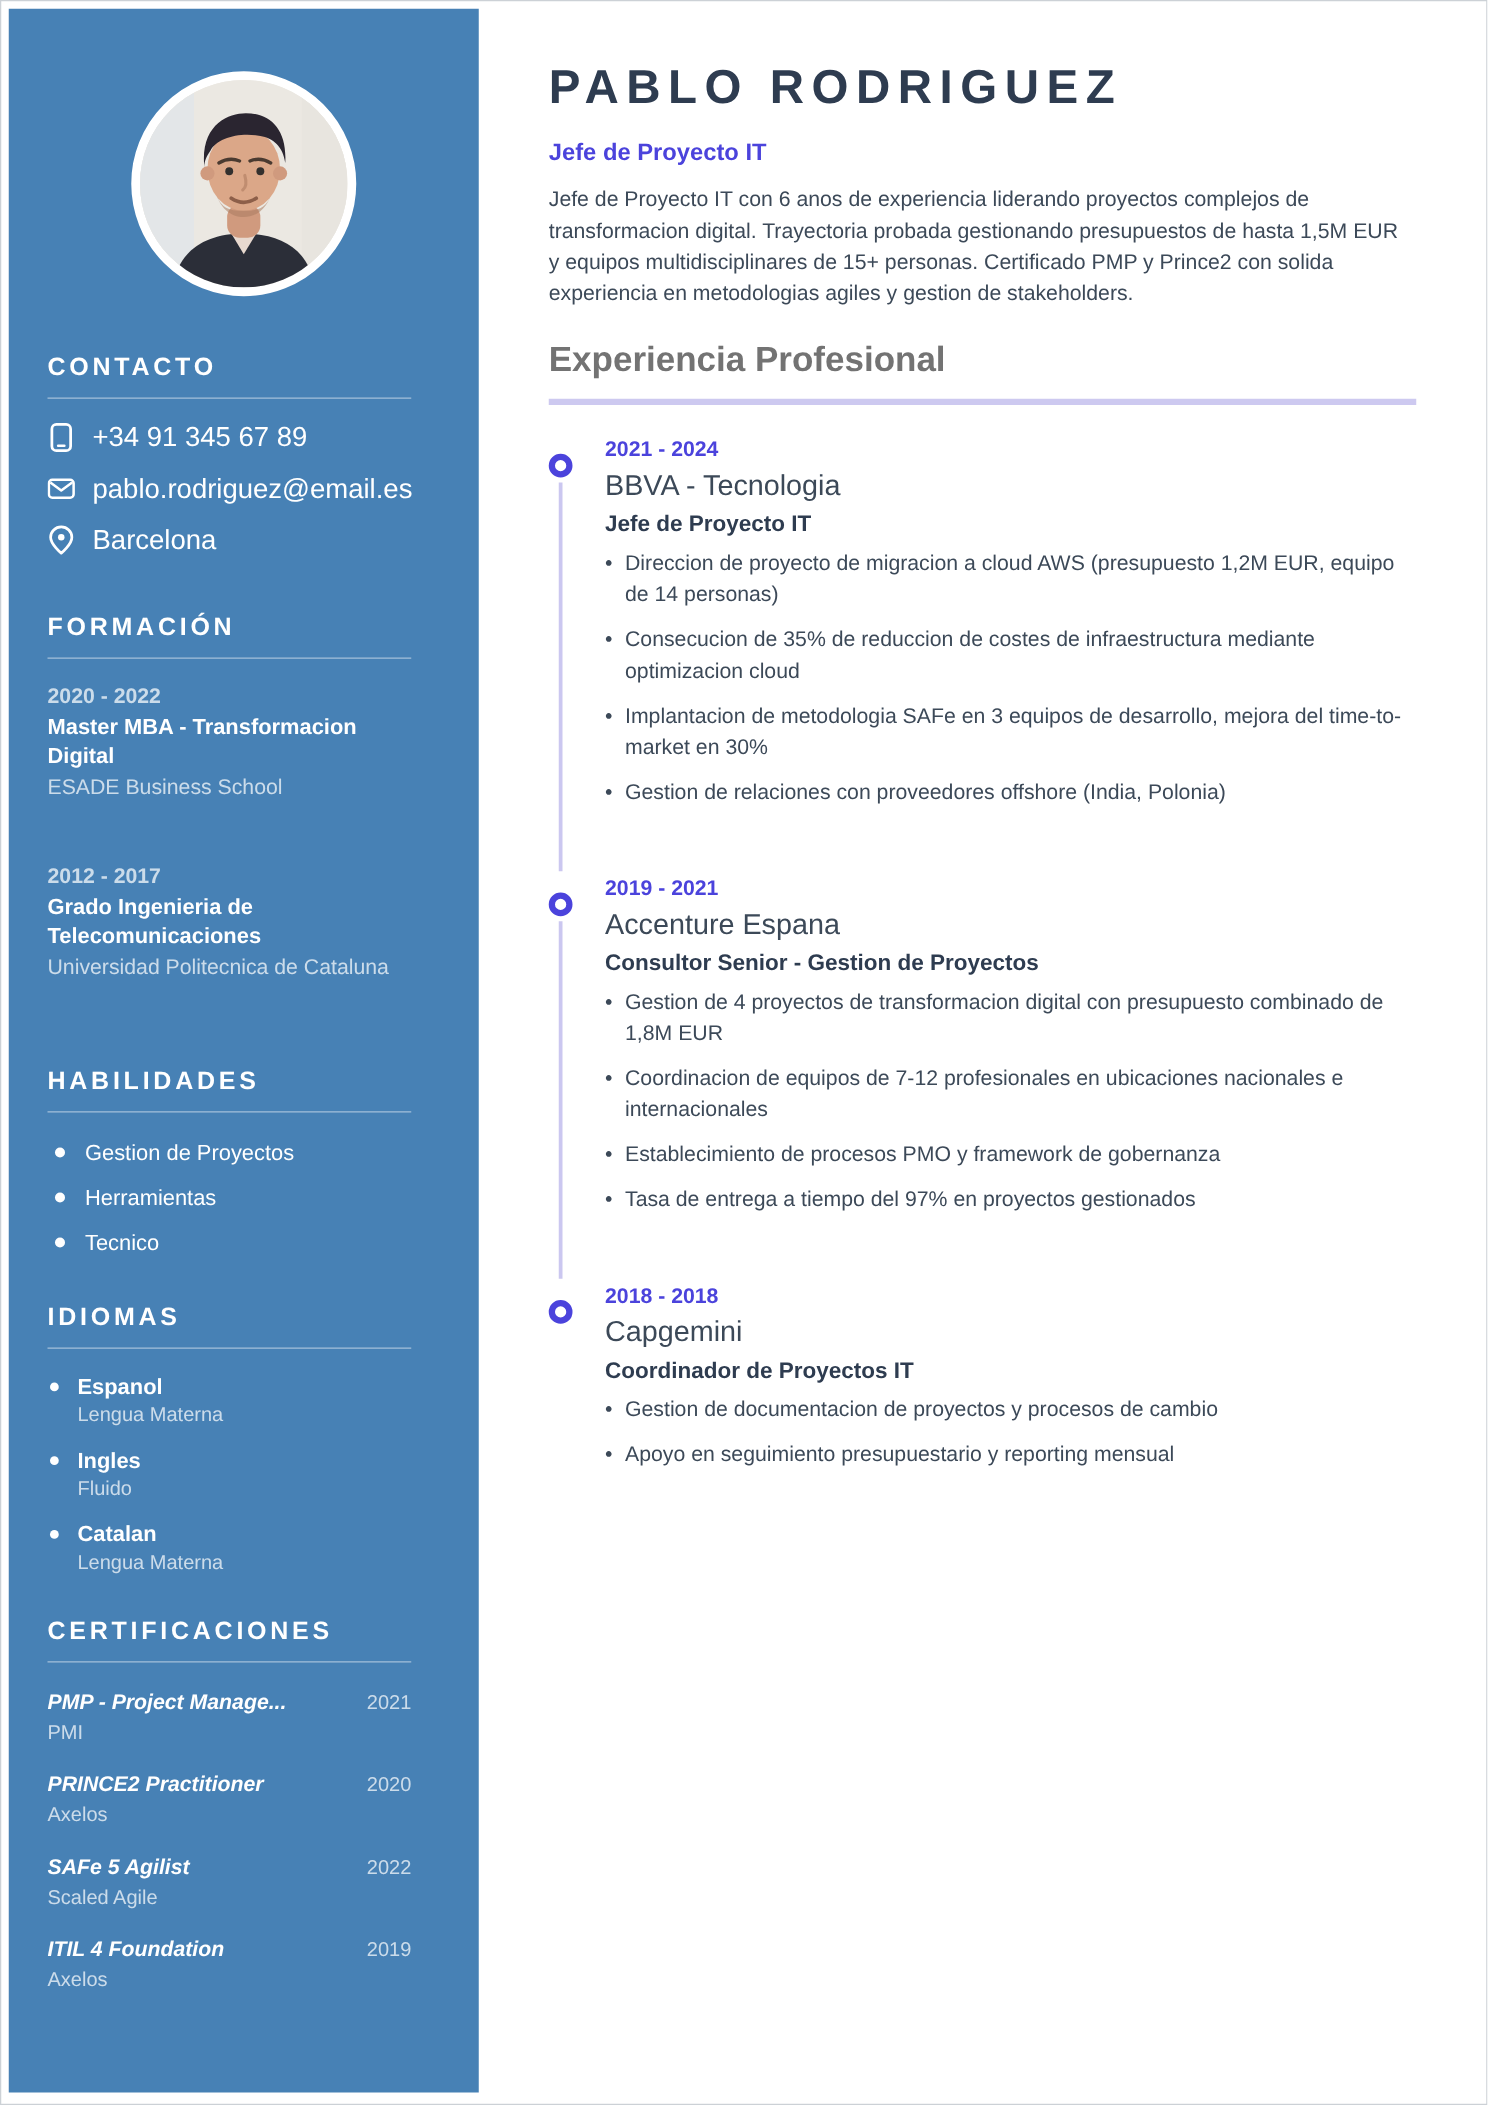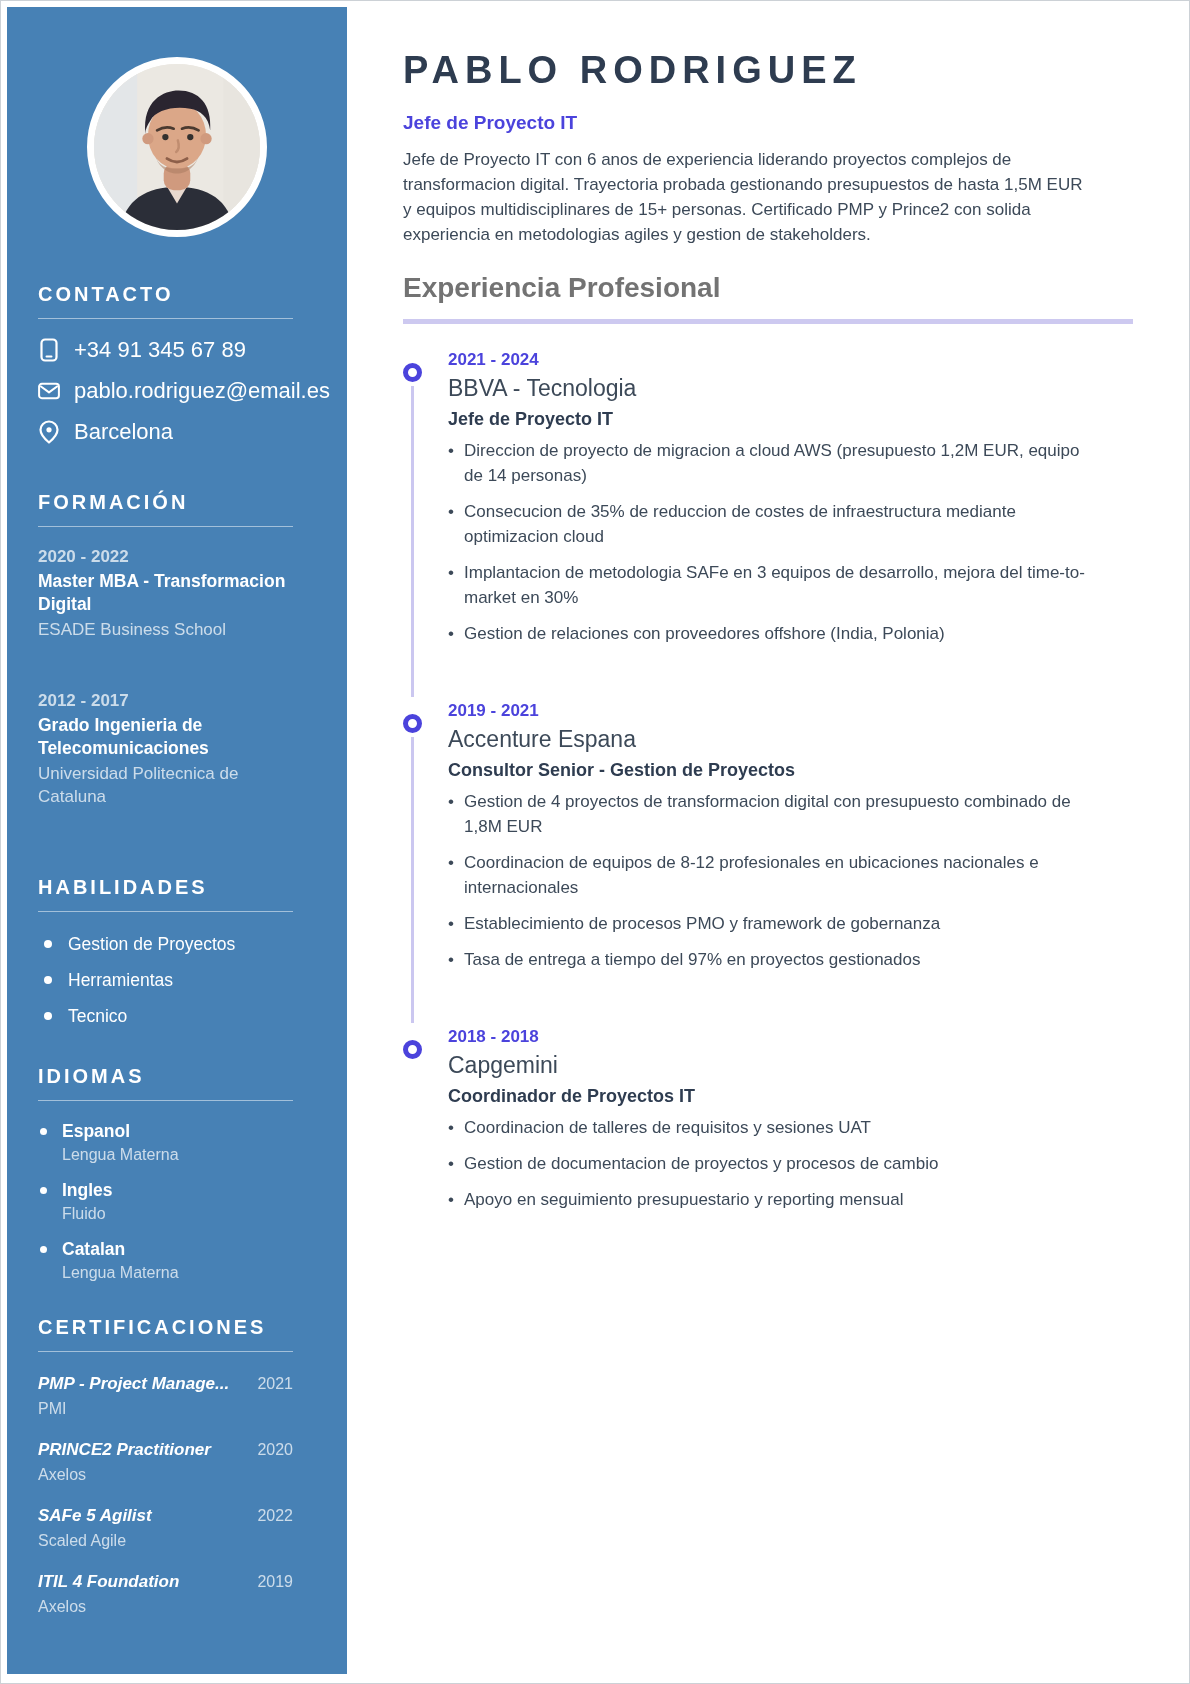--- a/index.html
+++ b/index.html
@@ -13,21 +13,21 @@
     height: 1684px;
     border: 1px solid #ccd1d6;
     background: #ffffff;
     padding: 6px 6px 9px 6px;
     display: flex;
     overflow: hidden;
   }
 
   
   .sidebar {
-    width: 340px;
+    width: 376px;
     flex-shrink: 0;
     background: #4781B5;
     color: #ffffff;
   }
   .avatar {
     width: 180px; height: 180px;
     border-radius: 50%;
     border: 7px solid #ffffff;
     background: #ece9e3;
     margin: 50px auto 0 auto;
@@ -375,33 +375,32 @@
         </ul>
       </div>
 
       <div class="job">
         <span class="marker"></span>
         <div class="job-period">2019 - 2021</div>
         <div class="job-company">Accenture Espana</div>
         <div class="job-role">Consultor Senior - Gestion de Proyectos</div>
         <ul class="bullets">
           <li>Gestion de 4 proyectos de transformacion digital con presupuesto combinado de 1,8M EUR</li>
-          <li>Coordinacion de equipos de 8-12 profesionales en ubicaciones nacionales e internacionales</li>
+          <li>Coordinacion de equipos de 7-12 profesionales en ubicaciones nacionales e internacionales</li>
           <li>Establecimiento de procesos PMO y framework de gobernanza</li>
           <li>Tasa de entrega a tiempo del 97% en proyectos gestionados</li>
         </ul>
       </div>
 
       <div class="job">
         <span class="marker"></span>
         <div class="job-period">2018 - 2018</div>
         <div class="job-company">Capgemini</div>
         <div class="job-role">Coordinador de Proyectos IT</div>
         <ul class="bullets">
-          <li>Coordinacion de talleres de requisitos y sesiones UAT</li>
           <li>Gestion de documentacion de proyectos y procesos de cambio</li>
           <li>Apoyo en seguimiento presupuestario y reporting mensual</li>
         </ul>
       </div>
 
     </div>
   </main>
 </div>
 
 </body></html>

